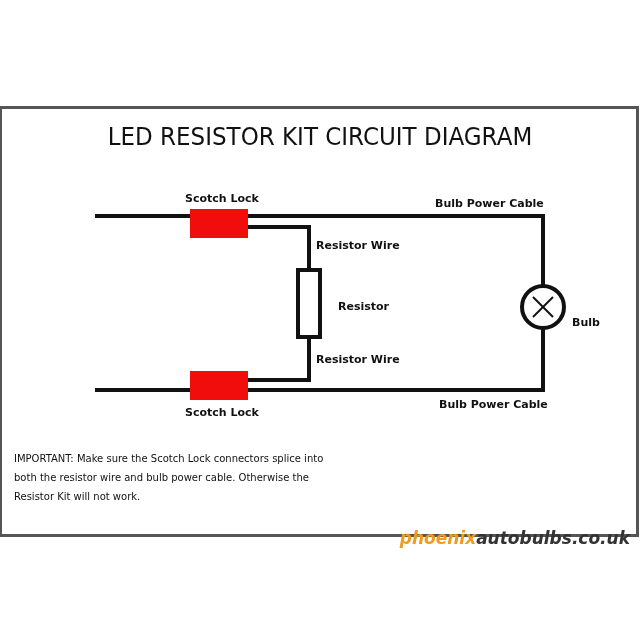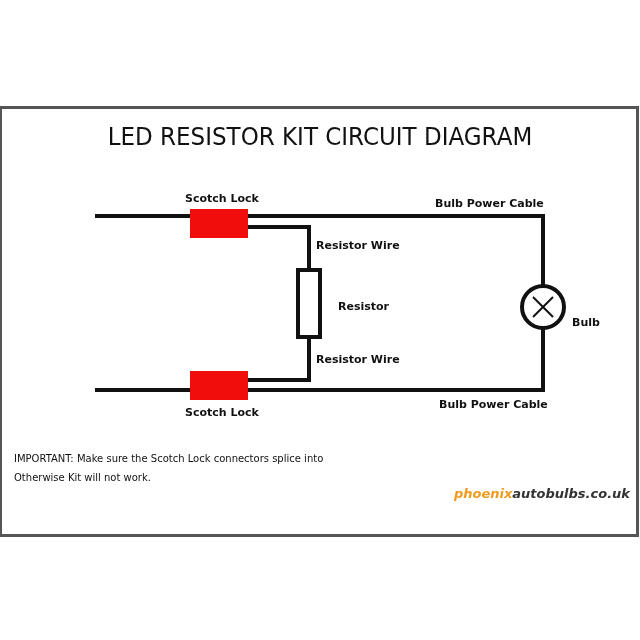--- a/index.html
+++ b/index.html
@@ -17,22 +17,22 @@
     svg.circuit { position: absolute; left: 0; top: 0; width: 640px; height: 640px; }
     .lbl {
       position: absolute; font-family: "DejaVu Sans", sans-serif; font-weight: bold;
       font-size: 11px; color: #111111; white-space: nowrap;
     }
     .note {
       position: absolute; left: 14px; top: 449px; width: 460px;
       font-family: "DejaVu Sans", sans-serif; font-size: 10px; line-height: 19px; color: #111111;
     }
     .brand {
-      position: absolute; right: 10px; top: 486px; font-family: "DejaVu Sans", sans-serif;
-      font-weight: bold; font-style: italic; font-size: 13px; white-space: nowrap;
+      position: absolute; right: 10px; top: 528px; font-family: "DejaVu Sans", sans-serif;
+      font-weight: bold; font-style: italic; font-size: 17px; white-space: nowrap;
     }
   </style>
 </head>
 <body>
 
 <div class="frame"></div>
 
 <div class="title">LED RESISTOR KIT CIRCUIT DIAGRAM</div>
 
 <svg class="circuit" viewBox="0 0 640 640">
@@ -66,16 +66,17 @@
 <div class="lbl" style="left:185px; top:406px;">Scotch Lock</div>
 <div class="lbl" style="left:316px; top:239px;">Resistor Wire</div>
 <div class="lbl" style="left:316px; top:353px;">Resistor Wire</div>
 <div class="lbl" style="left:338px; top:300px;">Resistor</div>
 <div class="lbl" style="left:572px; top:316px;">Bulb</div>
 <div class="lbl" style="left:435px; top:197px;">Bulb Power Cable</div>
 <div class="lbl" style="left:439px; top:398px;">Bulb Power Cable</div>
 
 <div class="note">
   <div>IMPORTANT: Make sure the Scotch Lock connectors splice into</div>
-  <div>Otherwise Kit will not work.</div>
+  <div>both the resistor wire and bulb power cable.  Otherwise the</div>
+  <div>Resistor Kit will not work.</div>
 </div>
 
 <div class="brand"><span style="color:#f09a1e;">phoenix</span><span style="color:#333333;">autobulbs.co.uk</span></div>
 
 </body></html>

